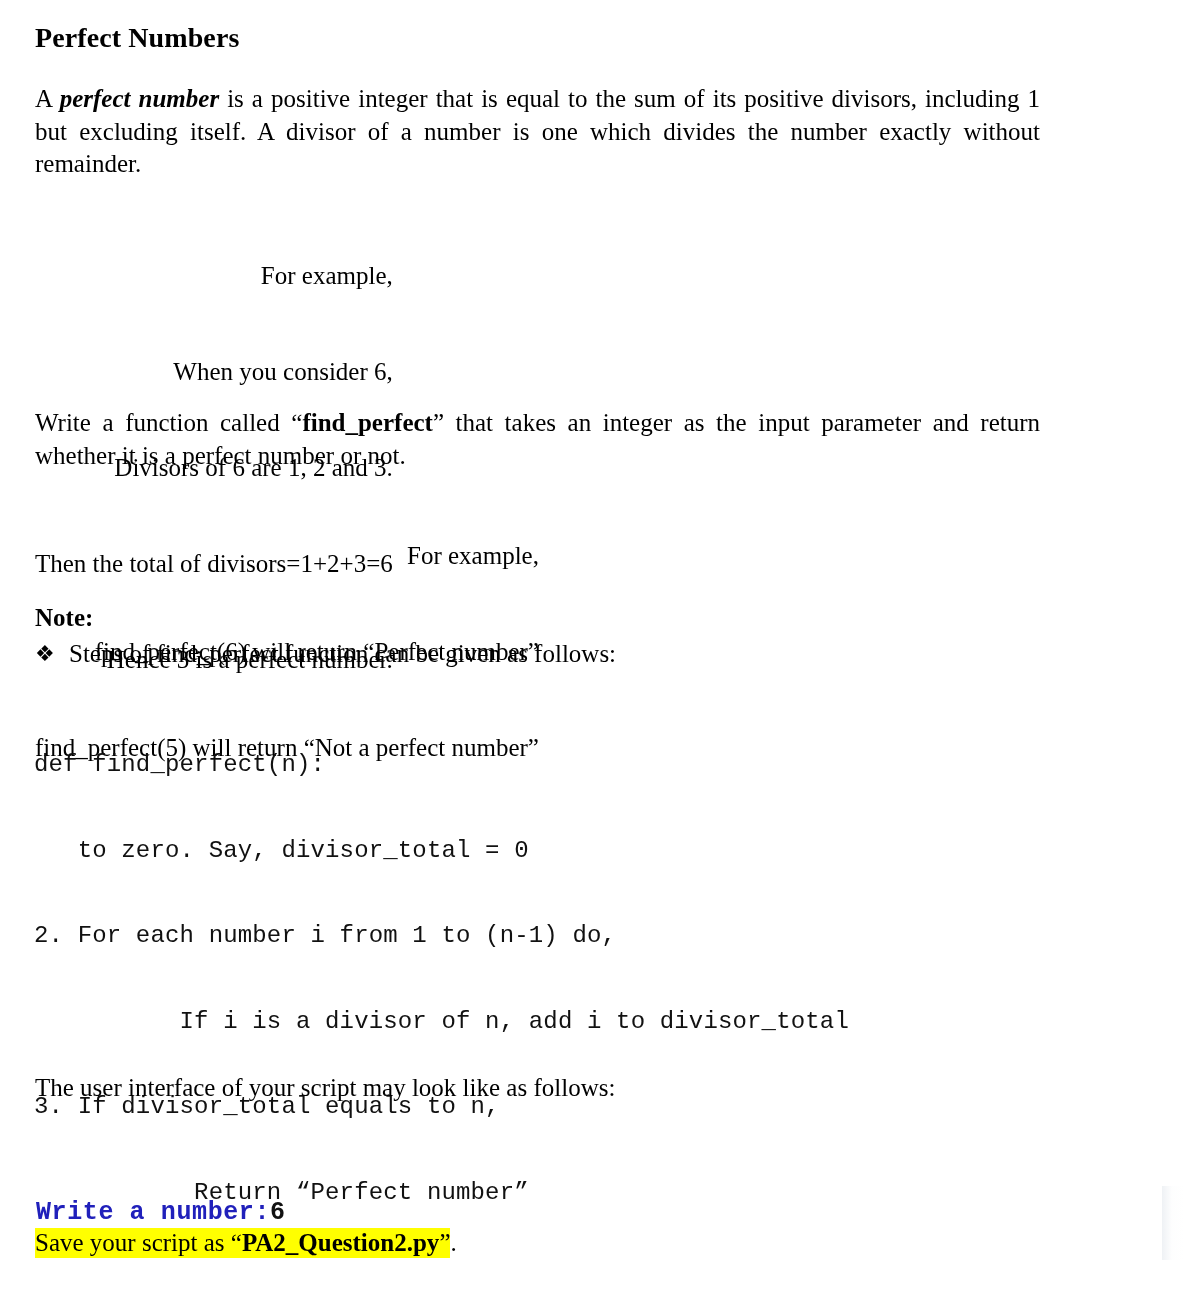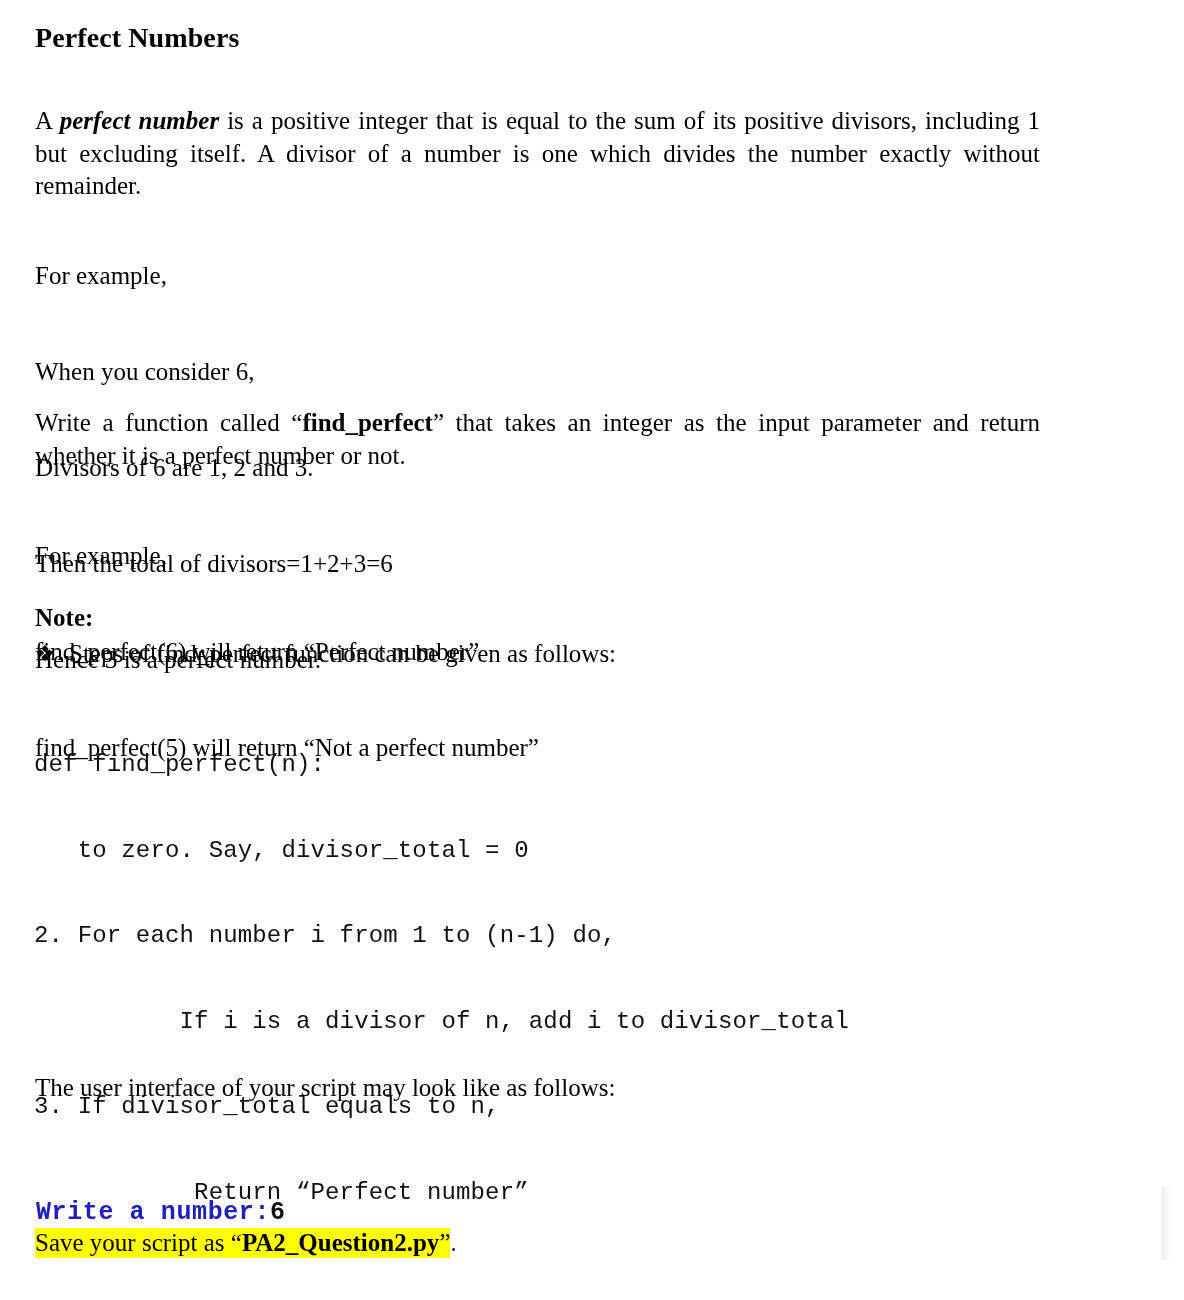--- a/index.html
+++ b/index.html
@@ -47,21 +47,21 @@
   }
   .para b { font-weight: bold; }
   .para i.bi { font-weight: bold; font-style: italic; }
 
   .lineblock {
     position: absolute;
     left: 35px;
     font-size: 25px;
     line-height: 32px;
     white-space: pre;
-    text-align: left;
+    text-align: right;
   }
 
   .note-head {
     position: absolute;
     left: 35px;
     font-size: 25px;
     line-height: 30px;
     font-weight: bold;
   }
   .bullet-row {
@@ -130,21 +130,21 @@
     background: linear-gradient(90deg, rgba(236,239,243,0.85) 0%, rgba(250,251,252,0.35) 45%, rgba(255,255,255,0) 100%);
   }
 </style>
 </head>
 <body>
 
 <div class="page">
 
   <h1 class="doc-title">Perfect Numbers</h1>
 
-  <p class="para" style="top:80px;"><span>A </span><i class="bi">perfect number</i><span> is a positive integer that is equal to the sum of its positive divisors, including 1 but excluding itself. A divisor of a number is one which divides the number exactly without remainder.</span></p>
+  <p class="para" style="top:58px;"><span>A </span><i class="bi">perfect number</i><span> is a positive integer that is equal to the sum of its positive divisors, including 1 but excluding itself. A divisor of a number is one which divides the number exactly without remainder.</span></p>
 
   <div class="lineblock" style="top:196px;">
     <div>For example,</div>
     <div>When you consider 6,</div>
     <div>Divisors of 6 are 1, 2 and 3.</div>
     <div>Then the total of divisors=1+2+3=6</div>
     <div>Hence 3 is a perfect number.</div>
   </div>
 
   <p class="para" style="top:382px;"><span>Write a function called “</span><b>find_perfect</b><span>” that takes an integer as the input parameter and return whether it is a perfect number or not.</span></p>

